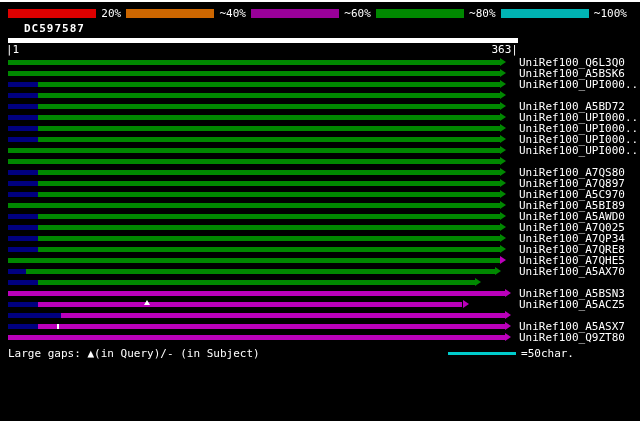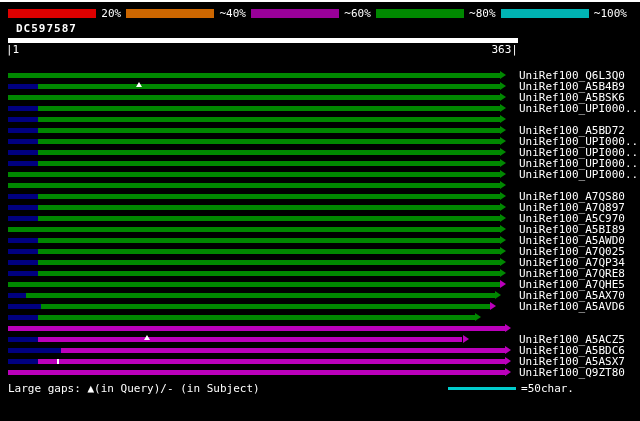--- a/index.html
+++ b/index.html
@@ -4,24 +4,24 @@
 <style>
   html,body{margin:0;padding:0}
   body{
     width:640px;height:421px;background:#000;overflow:hidden;
     font-family:"DejaVu Sans Mono","Liberation Mono",monospace;color:#fff;
   }
   .top-rule{height:2px;background:#fff;width:100%}
   #scale-bar{display:flex;align-items:center;height:11px;margin:6px 8px 0 8px}
   .scale-seg{flex:1;height:9px}
   .scale-label{font-size:11px;line-height:11px;padding:0 5px;white-space:nowrap}
-  #query-id{font-size:11px;font-weight:bold;margin:4px 0 0 16px;height:12px;line-height:12px;letter-spacing:1px}
+  #query-id{font-size:11px;font-weight:bold;margin:4px 0 0 24px;height:12px;line-height:12px;letter-spacing:1px}
   #query-bar{margin:3px 0 0 8px;width:510px;height:5px;background:#fff}
   #axis{display:flex;justify-content:space-between;width:512px;margin-left:6px;font-size:11px;height:13px;line-height:13px}
-  #plot{margin-top:14px}
+  #plot{margin-top:1px}
   .row{display:flex;align-items:center;height:11px}
   .bar-area{position:relative;width:505px;height:11px;margin-left:8px;flex:none}
   .seg{position:absolute;top:3px;height:5px}
   .arrow{position:absolute;top:1px;width:0;height:0;border-style:solid;
          border-width:4px 0 4px 6px;border-color:transparent}
   .tick{position:absolute;top:3px;width:2px;height:5px;background:#fff}
   .gap-tri{position:absolute;top:1px;width:0;height:0;
            border-left:3px solid transparent;border-right:3px solid transparent;
            border-bottom:5px solid #fff}
   .row-label{font-size:11px;line-height:11px;margin-left:6px;white-space:nowrap}
@@ -60,29 +60,20 @@
 <div id="plot">
     <div class="row">
       <div class="bar-area">
         <div class="seg" style="left: 0%; width: 97.5%; background: rgb(0, 136, 0);"></div>
         <div class="arrow" style="left: 97.5%; border-left-color: rgb(0, 136, 0);"></div>
       </div>
       <div class="row-label">UniRef100_Q6L3Q0</div>
     </div>
     <div class="row">
       <div class="bar-area">
-        <div class="seg" style="left: 0%; width: 5.9%; background: rgb(0, 0, 128);"></div>
-        <div class="seg" style="left: 5.9%; width: 91.6%; background: rgb(0, 136, 0);"></div>
-        <div class="arrow" style="left: 97.5%; border-left-color: rgb(0, 136, 0);"></div>
-        <div class="gap-tri" style="left: calc(26% - 3px);"></div>
-      </div>
-      <div class="row-label">UniRef100_A5B4B9</div>
-    </div>
-    <div class="row">
-      <div class="bar-area">
         <div class="seg" style="left: 0%; width: 97.5%; background: rgb(0, 136, 0);"></div>
         <div class="arrow" style="left: 97.5%; border-left-color: rgb(0, 136, 0);"></div>
       </div>
       <div class="row-label">UniRef100_A5BSK6</div>
     </div>
     <div class="row">
       <div class="bar-area">
         <div class="seg" style="left: 0%; width: 5.9%; background: rgb(0, 0, 128);"></div>
         <div class="seg" style="left: 5.9%; width: 91.6%; background: rgb(0, 136, 0);"></div>
         <div class="arrow" style="left: 97.5%; border-left-color: rgb(0, 136, 0);"></div>
@@ -214,55 +205,47 @@
     <div class="row">
       <div class="bar-area">
         <div class="seg" style="left: 0%; width: 3.5%; background: rgb(0, 0, 128);"></div>
         <div class="seg" style="left: 3.5%; width: 93%; background: rgb(0, 136, 0);"></div>
         <div class="arrow" style="left: 96.5%; border-left-color: rgb(0, 136, 0);"></div>
       </div>
       <div class="row-label">UniRef100_A5AX70</div>
     </div>
     <div class="row">
       <div class="bar-area">
-        <div class="seg" style="left: 0%; width: 6.5%; background: rgb(0, 0, 128);"></div>
-        <div class="seg" style="left: 6.5%; width: 89%; background: rgb(0, 136, 0);"></div>
-        <div class="arrow" style="left: 95.5%; border-left-color: rgb(187, 0, 187);"></div>
-      </div>
-      <div class="row-label">UniRef100_A5AVD6</div>
-    </div>
-    <div class="row">
-      <div class="bar-area">
         <div class="seg" style="left: 0%; width: 5.9%; background: rgb(0, 0, 128);"></div>
         <div class="seg" style="left: 5.9%; width: 86.6%; background: rgb(0, 136, 0);"></div>
         <div class="arrow" style="left: 92.5%; border-left-color: rgb(0, 136, 0);"></div>
       </div>
     </div>
     <div class="row">
       <div class="bar-area">
         <div class="seg" style="left: 0%; width: 98.5%; background: rgb(187, 0, 187);"></div>
         <div class="arrow" style="left: 98.5%; border-left-color: rgb(187, 0, 187);"></div>
       </div>
+      <div class="row-label">UniRef100_A5BSN3</div>
     </div>
     <div class="row">
       <div class="bar-area">
         <div class="seg" style="left: 0%; width: 5.9%; background: rgb(0, 0, 128);"></div>
         <div class="seg" style="left: 5.9%; width: 84.1%; background: rgb(187, 0, 187);"></div>
         <div class="arrow" style="left: 90%; border-left-color: rgb(187, 0, 187);"></div>
         <div class="gap-tri" style="left: calc(27.5% - 3px);"></div>
       </div>
       <div class="row-label">UniRef100_A5ACZ5</div>
     </div>
     <div class="row">
       <div class="bar-area">
         <div class="seg" style="left: 0%; width: 10.5%; background: rgb(0, 0, 128);"></div>
         <div class="seg" style="left: 10.5%; width: 88%; background: rgb(187, 0, 187);"></div>
         <div class="arrow" style="left: 98.5%; border-left-color: rgb(187, 0, 187);"></div>
       </div>
-      <div class="row-label">UniRef100_A5BDC6</div>
     </div>
     <div class="row">
       <div class="bar-area">
         <div class="seg" style="left: 0%; width: 5.9%; background: rgb(0, 0, 128);"></div>
         <div class="seg" style="left: 5.9%; width: 92.6%; background: rgb(187, 0, 187);"></div>
         <div class="arrow" style="left: 98.5%; border-left-color: rgb(187, 0, 187);"></div>
         <div class="tick" style="left: 9.8%;"></div>
       </div>
       <div class="row-label">UniRef100_A5ASX7</div>
     </div>

